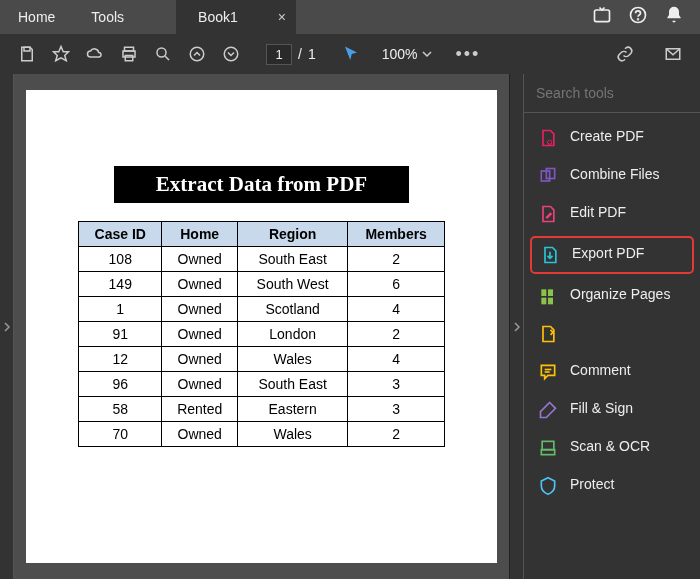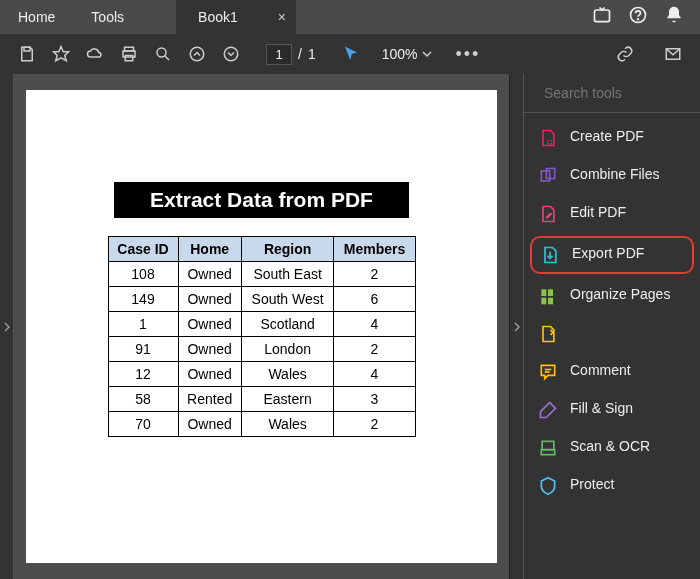--- a/index.html
+++ b/index.html
@@ -21,36 +21,36 @@
     .dots { color: #ccc; font-size: 18px; letter-spacing: 2px; margin: 0 10px; }
     .tb-right { margin-left: auto; display: flex; gap: 14px; }
     
     .main-area { display: flex; height: calc(579px - 74px); }
     .left-rail { width: 14px; background: #333; border-right: 1px solid #555; display: flex; align-items: center; justify-content: center; }
     .left-rail svg { width: 10px; height: 10px; color: #999; }
     
     .doc-viewport { flex: 1; background: #4d4d4d; padding: 16px 12px; overflow: hidden; }
     .doc-page { background: #fff; width: 100%; height: 100%; padding: 26px 18px; }
     
-    .doc-title { background: #000; color: #fff; font-weight: bold; font-size: 21px; text-align: center; padding: 6px; width: 295px; margin: 66px auto 18px; }
-    
-    .data-table { border-collapse: collapse; margin: 0 auto; width: 308px; padding-left: 38px; }
+    .doc-title { background: #000; color: #fff; font-weight: bold; font-size: 21px; text-align: center; padding: 6px; width: 295px; margin: 50px auto 18px; font-family: Liberation Serif, serif; }
+    
+    .data-table { border-collapse: collapse; margin: 0 auto; width: 367px; padding-left: 38px; }
     .data-table th, .data-table td { border: 1px solid #000; padding: 4px 6px; font-size: 14px; text-align: center; }
     .data-table th { background: #c9d9ec; font-weight: bold; }
     
     .divider-rail { width: 14px; background: #333; display: flex; align-items: center; justify-content: center; border-left: 1px solid #222; }
     .divider-rail svg { width: 10px; height: 10px; color: #999; }
     
     .right-panel { flex: 0 0 177px; background: #333; border-left: 1px solid #555; overflow: hidden; }
     .search-box { padding: 10px 12px; border-bottom: 1px solid #555; }
-    .search-box input { width: 100%; background: transparent; border: none; color: #ccc; font-size: 14px; outline: none; margin-left: 8px; }
+    .search-box input { width: 100%; background: transparent; border: none; color: #ccc; font-size: 14px; outline: none; }
     .tool-list { padding: 6px 0; }
     .tool-item { display: flex; align-items: flex-start; gap: 12px; padding: 9px 14px; color: #eee; font-size: 14px; cursor: pointer; white-space: nowrap; }
     .tool-item .ti-icon { width: 20px; height: 20px; display: flex; align-items: center; justify-content: center; flex-shrink: 0; }
-    .tool-item.highlight { border: 2px solid #e53935; border-radius: 10px; margin: 3px 6px; padding: 7px 8px; }
+    .tool-item.highlight { border: 2px solid #e53935; border-radius: 5px; margin: 3px 6px; padding: 7px 8px; }
   </style>
 </head>
 <body>
 
 <div class="top-tabs">
   <div class="tab">Home</div>
   <div class="tab">Tools</div>
   <div class="tab-doc">
     <span>Book1</span>
     <span class="close-x">×</span>
@@ -190,20 +190,26 @@
               <td>London</td>
               <td>2</td>
             </tr>
             <tr>
               <td>12</td>
               <td>Owned</td>
               <td>Wales</td>
               <td>4</td>
             </tr>
             <tr>
+              <td>96</td>
+              <td>Owned</td>
+              <td>South East</td>
+              <td>3</td>
+            </tr>
+            <tr>
               <td>58</td>
               <td>Rented</td>
               <td>Eastern</td>
               <td>3</td>
             </tr>
             <tr>
               <td>70</td>
               <td>Owned</td>
               <td>Wales</td>
               <td>2</td>

